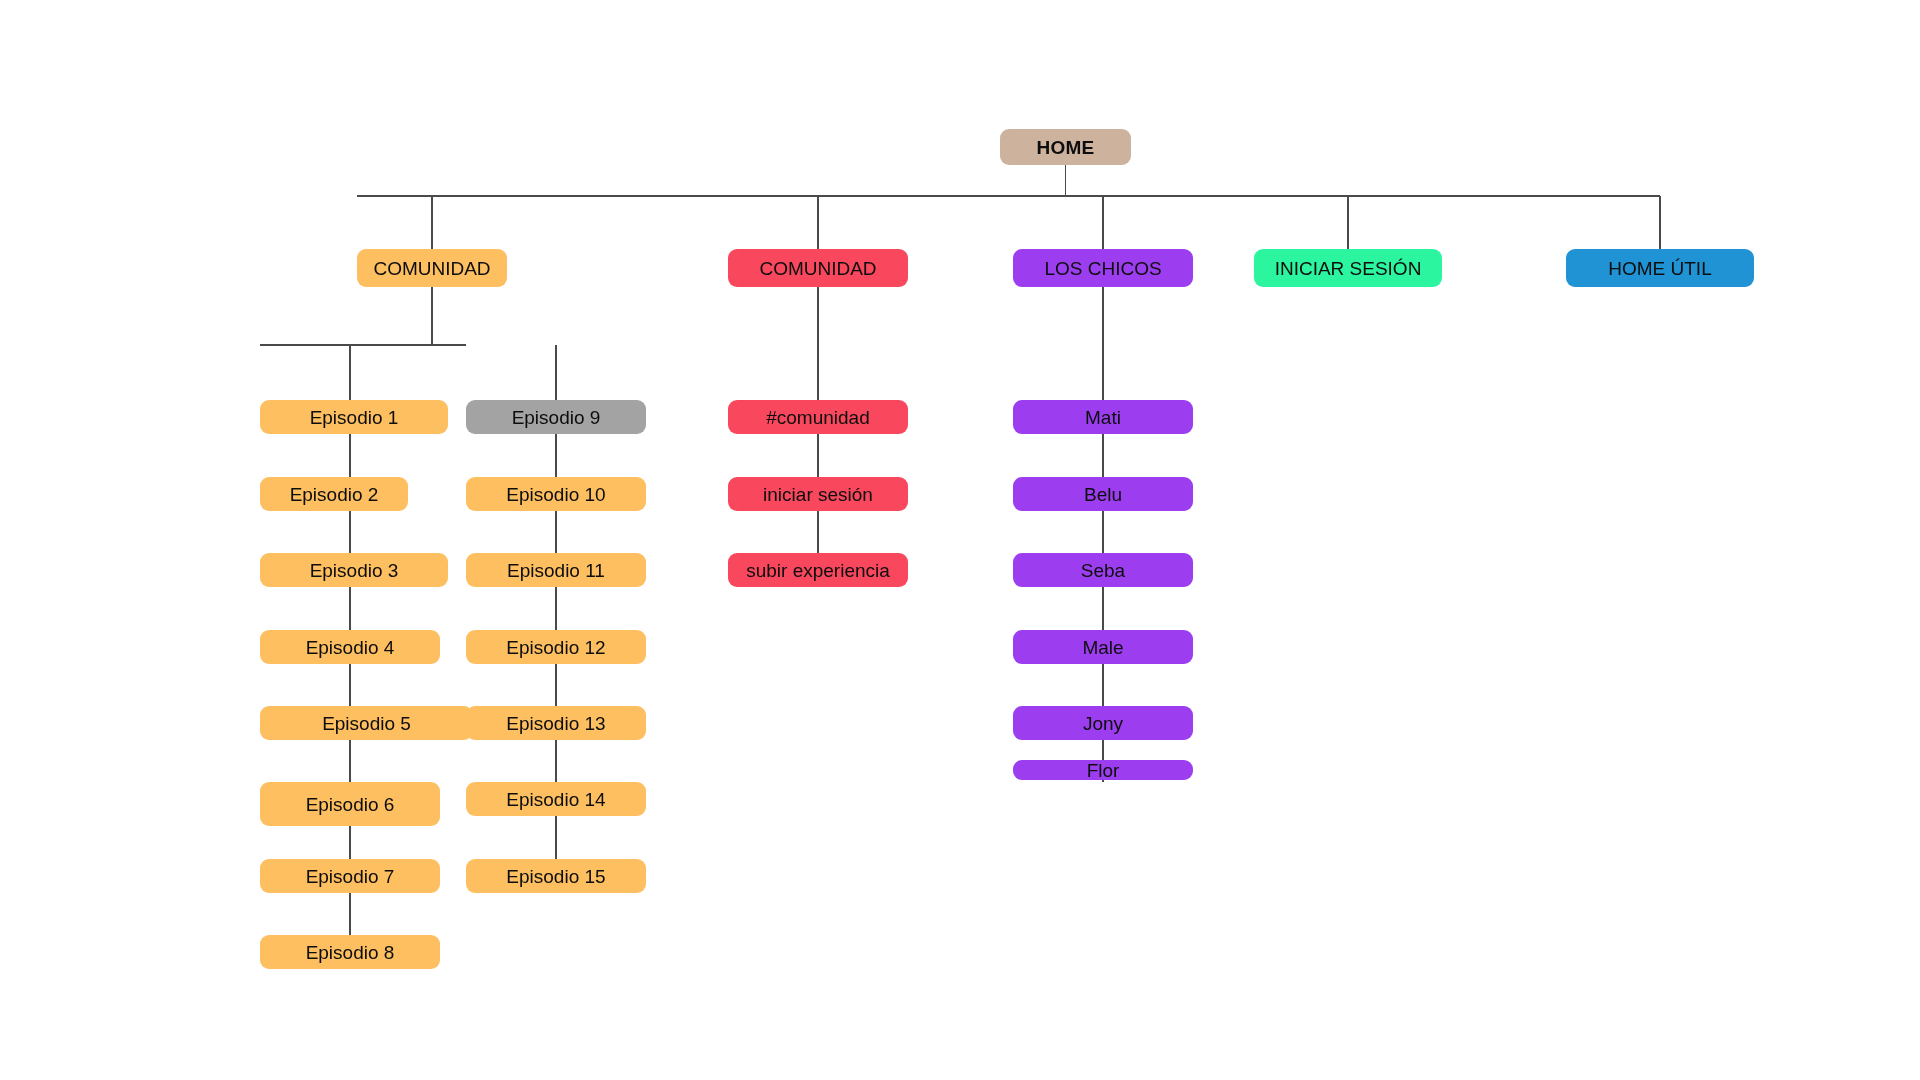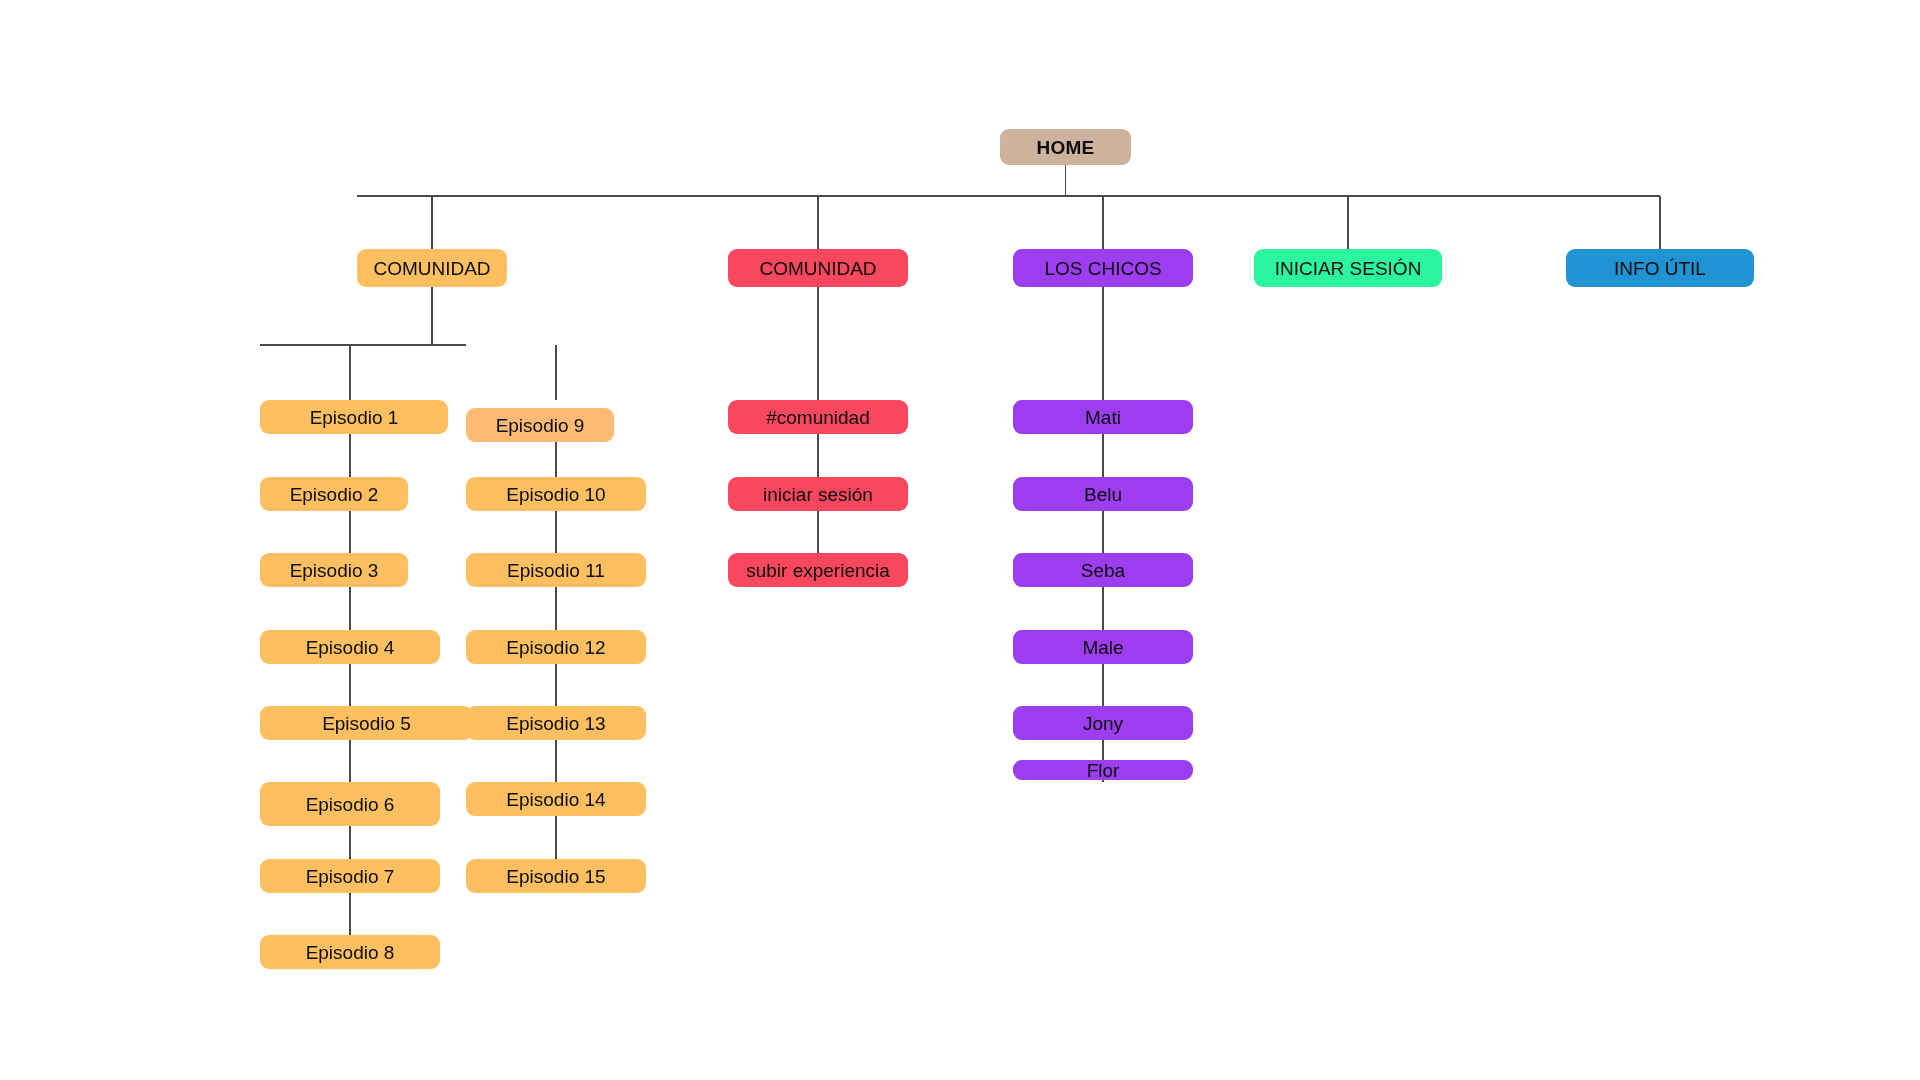--- a/index.html
+++ b/index.html
@@ -90,39 +90,39 @@
       <line x1="1103" y1="587" x2="1103" y2="630" stroke="#4a4a4a" stroke-width="1.6" shape-rendering="crispEdges"></line>
       <line x1="1103" y1="664" x2="1103" y2="706" stroke="#4a4a4a" stroke-width="1.6" shape-rendering="crispEdges"></line>
       <line x1="1103" y1="740" x2="1103" y2="782" stroke="#4a4a4a" stroke-width="1.6" shape-rendering="crispEdges"></line>
       <line x1="1348" y1="196" x2="1348" y2="249" stroke="#4a4a4a" stroke-width="1.6" shape-rendering="crispEdges"></line>
       <line x1="1660" y1="196" x2="1660" y2="249" stroke="#4a4a4a" stroke-width="1.6" shape-rendering="crispEdges"></line>
     </svg>
 <div class="node root" style="left: 1000px; top: 129px; width: 131px; height: 36px; background: rgb(205, 178, 158); color: rgb(13, 13, 13);">HOME</div>
     <div class="node section" style="left: 357px; top: 249px; width: 150px; height: 38px; background: rgb(253, 191, 96); color: rgb(13, 13, 13);">COMUNIDAD</div>
     <div class="node leaf" style="left: 260px; top: 400px; width: 188px; height: 34px; background: rgb(253, 191, 96); color: rgb(13, 13, 13);">Episodio 1</div>
     <div class="node leaf" style="left: 260px; top: 477px; width: 148px; height: 34px; background: rgb(253, 191, 96); color: rgb(13, 13, 13);">Episodio 2</div>
-    <div class="node leaf" style="left: 260px; top: 553px; width: 148px; height: 34px; background: rgb(253, 191, 96); color: rgb(13, 13, 13);">Episodio 3</div>
+    <div class="node leaf" style="left: 260px; top: 553px; width: 188px; height: 34px; background: rgb(253, 191, 96); color: rgb(13, 13, 13);">Episodio 3</div>
     <div class="node leaf" style="left: 260px; top: 630px; width: 180px; height: 34px; background: rgb(253, 191, 96); color: rgb(13, 13, 13);">Episodio 4</div>
     <div class="node leaf" style="left: 260px; top: 706px; width: 213px; height: 34px; background: rgb(253, 191, 96); color: rgb(13, 13, 13);">Episodio 5</div>
     <div class="node leaf" style="left: 260px; top: 782px; width: 180px; height: 44px; background: rgb(253, 191, 96); color: rgb(13, 13, 13);">Episodio 6</div>
     <div class="node leaf" style="left: 260px; top: 859px; width: 180px; height: 34px; background: rgb(253, 191, 96); color: rgb(13, 13, 13);">Episodio 7</div>
     <div class="node leaf" style="left: 260px; top: 935px; width: 180px; height: 34px; background: rgb(253, 191, 96); color: rgb(13, 13, 13);">Episodio 8</div>
-    <div class="node leaf" style="left: 466px; top: 400px; width: 148px; height: 34px; background: #fdba74; color: rgb(13, 13, 13); margin-top: 8px;">Episodio 9</div>
+    <div class="node leaf" style="left: 466px; top: 400px; width: 180px; height: 34px; background: #a3a3a3; color: rgb(13, 13, 13);">Episodio 9</div>
     <div class="node leaf" style="left: 466px; top: 477px; width: 180px; height: 34px; background: rgb(253, 191, 96); color: rgb(13, 13, 13);">Episodio 10</div>
     <div class="node leaf" style="left: 466px; top: 553px; width: 180px; height: 34px; background: rgb(253, 191, 96); color: rgb(13, 13, 13);">Episodio 11</div>
     <div class="node leaf" style="left: 466px; top: 630px; width: 180px; height: 34px; background: rgb(253, 191, 96); color: rgb(13, 13, 13);">Episodio 12</div>
     <div class="node leaf" style="left: 466px; top: 706px; width: 180px; height: 34px; background: rgb(253, 191, 96); color: rgb(13, 13, 13);">Episodio 13</div>
     <div class="node leaf" style="left: 466px; top: 782px; width: 180px; height: 34px; background: rgb(253, 191, 96); color: rgb(13, 13, 13);">Episodio 14</div>
     <div class="node leaf" style="left: 466px; top: 859px; width: 180px; height: 34px; background: rgb(253, 191, 96); color: rgb(13, 13, 13);">Episodio 15</div>
     <div class="node section" style="left: 728px; top: 249px; width: 180px; height: 38px; background: rgb(249, 72, 94); color: rgb(13, 13, 13);">COMUNIDAD</div>
     <div class="node leaf" style="left: 728px; top: 400px; width: 180px; height: 34px; background: rgb(249, 72, 94); color: rgb(13, 13, 13);">#comunidad</div>
     <div class="node leaf" style="left: 728px; top: 477px; width: 180px; height: 34px; background: rgb(249, 72, 94); color: rgb(13, 13, 13);">iniciar sesión</div>
     <div class="node leaf" style="left: 728px; top: 553px; width: 180px; height: 34px; background: rgb(249, 72, 94); color: rgb(13, 13, 13);">subir experiencia</div>
     <div class="node section" style="left: 1013px; top: 249px; width: 180px; height: 38px; background: rgb(156, 62, 240); color: rgb(13, 13, 13);">LOS CHICOS</div>
     <div class="node leaf" style="left: 1013px; top: 400px; width: 180px; height: 34px; background: rgb(156, 62, 240); color: rgb(13, 13, 13);">Mati</div>
     <div class="node leaf" style="left: 1013px; top: 477px; width: 180px; height: 34px; background: rgb(156, 62, 240); color: rgb(13, 13, 13);">Belu</div>
     <div class="node leaf" style="left: 1013px; top: 553px; width: 180px; height: 34px; background: rgb(156, 62, 240); color: rgb(13, 13, 13);">Seba</div>
     <div class="node leaf" style="left: 1013px; top: 630px; width: 180px; height: 34px; background: rgb(156, 62, 240); color: rgb(13, 13, 13);">Male</div>
     <div class="node leaf" style="left: 1013px; top: 706px; width: 180px; height: 34px; background: rgb(156, 62, 240); color: rgb(13, 13, 13);">Jony</div>
     <div class="node leaf" style="left: 1013px; top: 760px; width: 180px; height: 20px; background: rgb(156, 62, 240); color: rgb(13, 13, 13);">Flor</div>
     <div class="node section" style="left: 1254px; top: 249px; width: 188px; height: 38px; background: rgb(44, 245, 160); color: rgb(13, 13, 13);">INICIAR SESIÓN</div>
-    <div class="node section" style="left: 1566px; top: 249px; width: 188px; height: 38px; background: rgb(31, 147, 211); color: rgb(13, 13, 13);">INFO ÚTIL</div>
+    <div class="node section" style="left: 1566px; top: 249px; width: 188px; height: 38px; background: rgb(31, 147, 211); color: rgb(13, 13, 13);">HOME ÚTIL</div>
   </div>
 
 </body></html>

